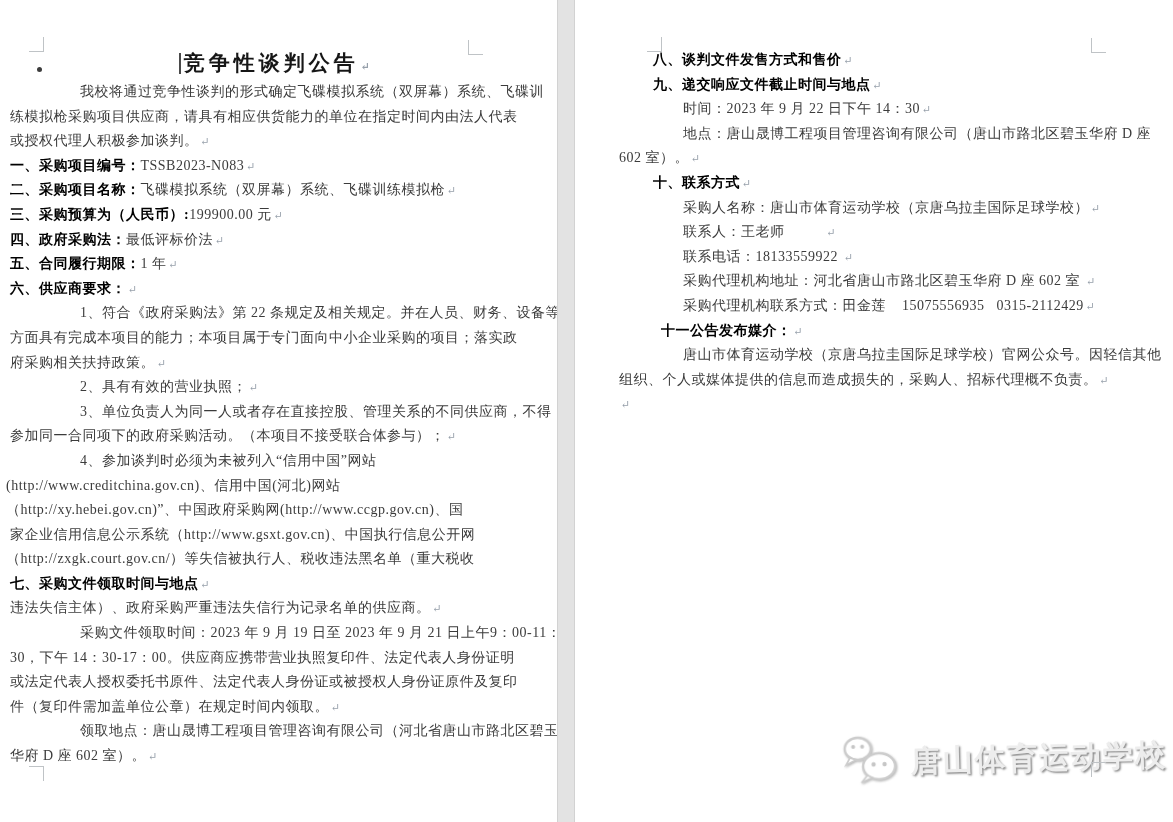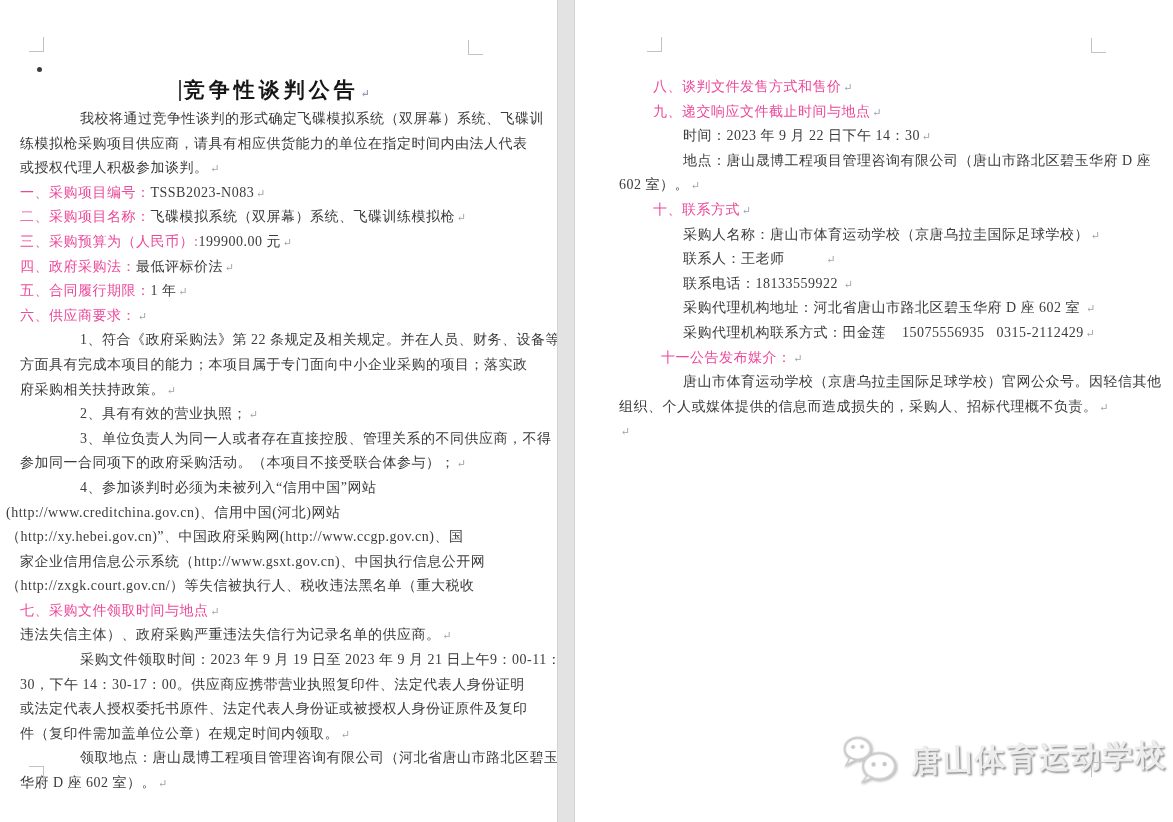--- a/index.html
+++ b/index.html
@@ -3,32 +3,32 @@
 <meta charset="utf-8">
 <style>
   html,body{margin:0;padding:0;background:#ffffff;}
   .canvas{position:relative;width:1173px;height:822px;background:#ffffff;overflow:hidden;
           font-family:"Liberation Serif","DejaVu Serif",serif;}
   .gutter{position:absolute;left:557px;top:0;width:18px;height:822px;background:#e3e3e3;
           border-left:1px solid #d2d2d2;border-right:1px solid #d2d2d2;box-sizing:border-box;}
   .page{position:absolute;top:0;height:822px;background:#ffffff;}
   .page1{left:0;width:557px;}
   .page2{left:576px;width:597px;}
-  .content{position:absolute;top:48px;left:0;right:8px;margin-top:27px;}
+  .content{position:absolute;top:48px;left:0;right:8px;}
   .page2 .content{left:43px;}
 
   .line{height:24.6px;line-height:24.6px;font-size:14px;letter-spacing:0.5px;color:#3b3b3b;
         white-space:pre;}
-  .line .bold{font-weight:normal;color:#ec4899;}
+  .line .bold{font-weight:bold;color:#000000;}
   .s-title{text-align:center;height:30px;line-height:30px;font-size:21px;font-weight:bold;
            letter-spacing:4px;color:#161616;margin-bottom:2px;}
   .pmark{color:#97a0ab;font-size:11px;margin-left:2px;letter-spacing:0;}
   .cursor{display:inline-block;width:1.5px;height:21px;background:#4a4a4a;vertical-align:-4px;margin-right:3px;}
 
-  .page1 .pad-base{padding-left:20px;}
+  .page1 .pad-base{padding-left:10px;}
   .page1 .pad-first{padding-left:80px;}
   .page1 .pad-hang{padding-left:6px;}
   .page2 .pad-base{padding-left:34px;}
   .page2 .pad-first{padding-left:64px;}
   .page2 .pad-hang{padding-left:0px;}
   .page2 .pad-h11{padding-left:42px;}
 
   
   .mark{position:absolute;width:15px;height:15px;box-sizing:border-box;}
   .mk-tl{border-right:1px solid #bfc3c6;border-bottom:1px solid #bfc3c6;}

